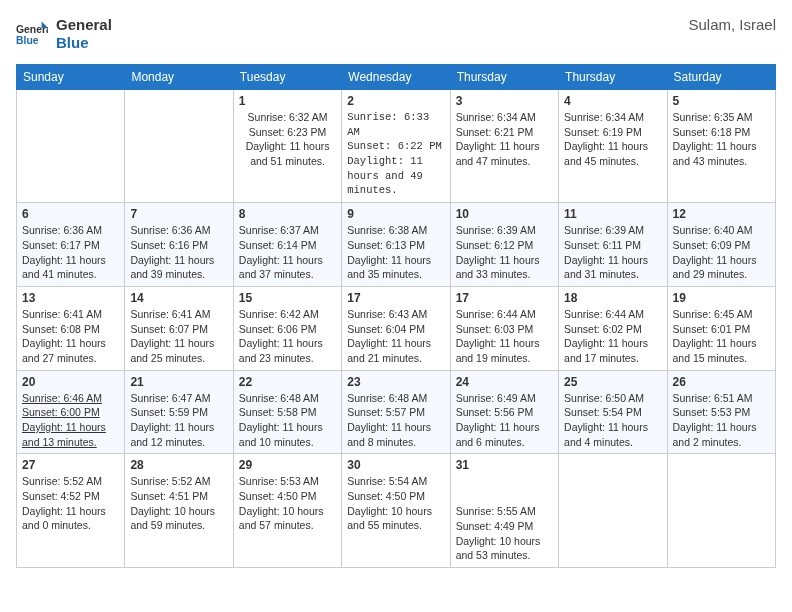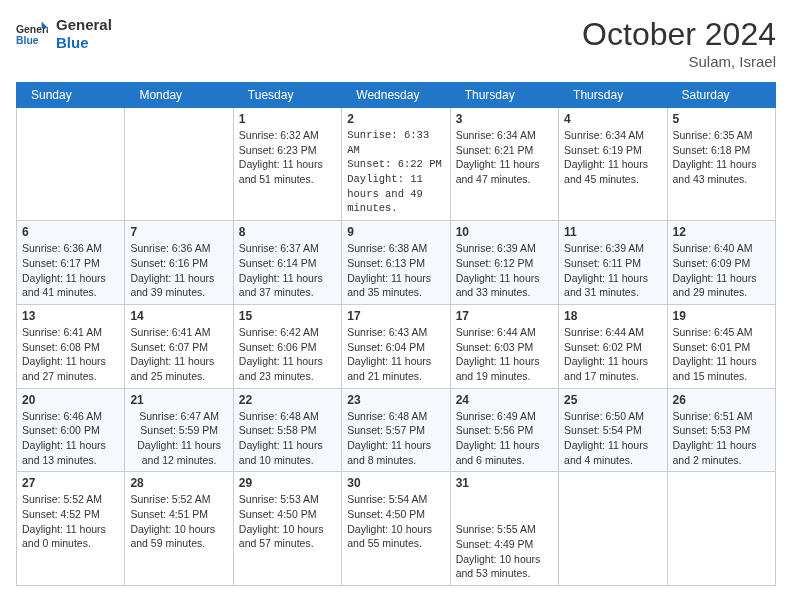--- a/index.html
+++ b/index.html
@@ -38,21 +38,21 @@
       color: #555;
     }
     .calendar {
       width: 100%;
       border-collapse: collapse;
       font-size: 11px;
     }
     .calendar th {
       background: #2176c7;
       color: #fff;
-      padding: 5px 14px;
+      padding: 5px 6px;
       text-align: left;
       font-size: 12px;
       font-weight: normal;
       border: 1px solid #2176c7;
       margin-left: 36px;
     }
     .calendar td {
       border: 1px solid #ccc;
       vertical-align: top;
       padding: 4px 5px;
@@ -90,21 +90,20 @@
       <text x="0" y="16" font-size="13" font-weight="bold" fill="#333" font-family="Arial">General</text>
       <text x="0" y="30" font-size="13" font-weight="bold" fill="#1a6bb5" font-family="Arial">Blue</text>
       <polygon points="32,2 40,10 32,10" fill="#1a6bb5"></polygon>
     </svg>
     <div style="display:flex;flex-direction:column;margin-left:4px;">
       <span style="font-size:15px;font-weight:bold;color:#333;line-height:1.2;">General</span>
       <span style="font-size:15px;font-weight:bold;color:#1a6bb5;line-height:1.2;">Blue</span>
     </div>
   </div>
   <div class="title-block">
-    <div class="month-title">October 2024</div>
     <div class="location">Sulam, Israel</div>
   </div>
 </div>
 
 <table class="calendar">
   <thead>
     <tr id="header-row">
         <th>Sunday</th>
         <th>Monday</th>
         <th>Tuesday</th>
@@ -113,21 +112,21 @@
         <th>Thursday</th>
         <th>Saturday</th>
       </tr>
   </thead>
   <tbody id="calendar-body">
       <tr>
         <td class="empty"></td>
         <td class="empty"></td>
         <td>
           <div class="day-num">1</div>
-          <div class="day-info" style="white-space: pre-line;">Sunrise: 6:32 AM
+          <div class="day-info" style="white-space: pre-line; text-align: center;">Sunrise: 6:32 AM
 Sunset: 6:23 PM
 Daylight: 11 hours and 51 minutes.</div>
         </td>
         <td>
           <div class="day-num">2</div>
           <div class="day-info" style="white-space: pre-line; font-family: Liberation Mono, monospace;">Sunrise: 6:33 AM
 Sunset: 6:22 PM
 Daylight: 11 hours and 49 minutes.</div>
         </td>
         <td>
@@ -233,27 +232,27 @@
         <td>
           <div class="day-num">19</div>
           <div class="day-info" style="white-space: pre-line;">Sunrise: 6:45 AM
 Sunset: 6:01 PM
 Daylight: 11 hours and 15 minutes.</div>
         </td>
       </tr>
       <tr>
         <td>
           <div class="day-num">20</div>
-          <div class="day-info" style="white-space: pre-line;">Sunrise: 6:46 AM
+          <div class="day-info" style="white-space: pre-line; text-decoration: underline;">Sunrise: 6:46 AM
 Sunset: 6:00 PM
 Daylight: 11 hours and 13 minutes.</div>
         </td>
         <td>
           <div class="day-num">21</div>
-          <div class="day-info" style="white-space: pre-line; text-align: center;">Sunrise: 6:47 AM
+          <div class="day-info" style="white-space: pre-line;">Sunrise: 6:47 AM
 Sunset: 5:59 PM
 Daylight: 11 hours and 12 minutes.</div>
         </td>
         <td>
           <div class="day-num">22</div>
           <div class="day-info" style="white-space: pre-line;">Sunrise: 6:48 AM
 Sunset: 5:58 PM
 Daylight: 11 hours and 10 minutes.</div>
         </td>
         <td>

